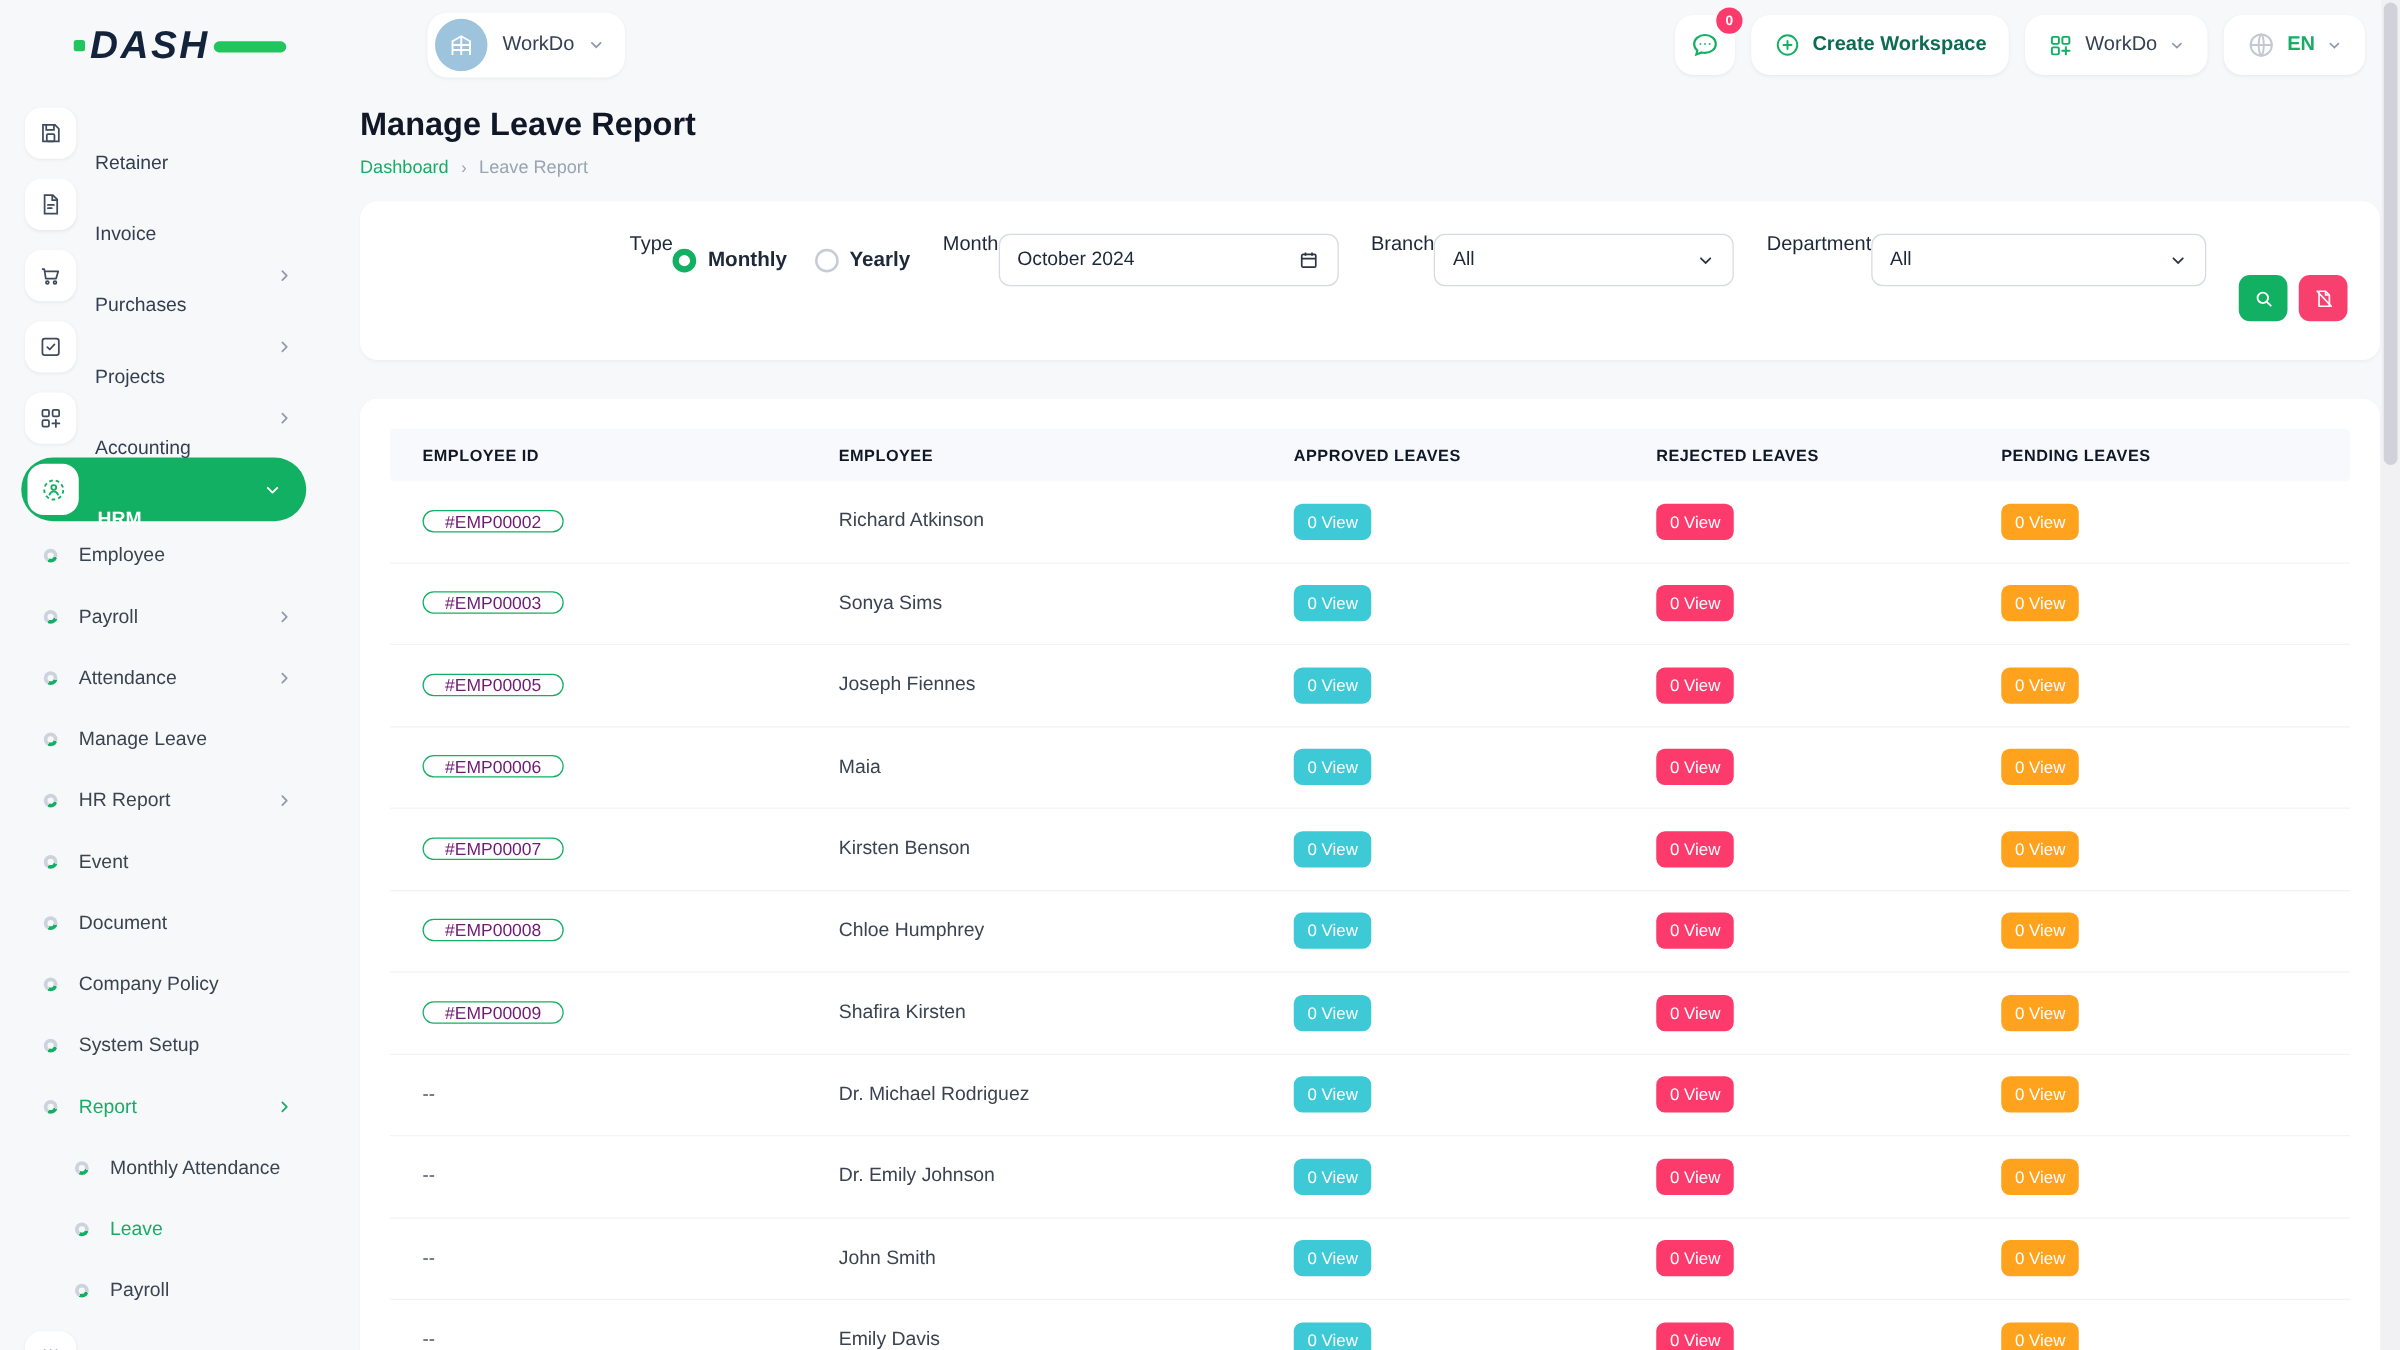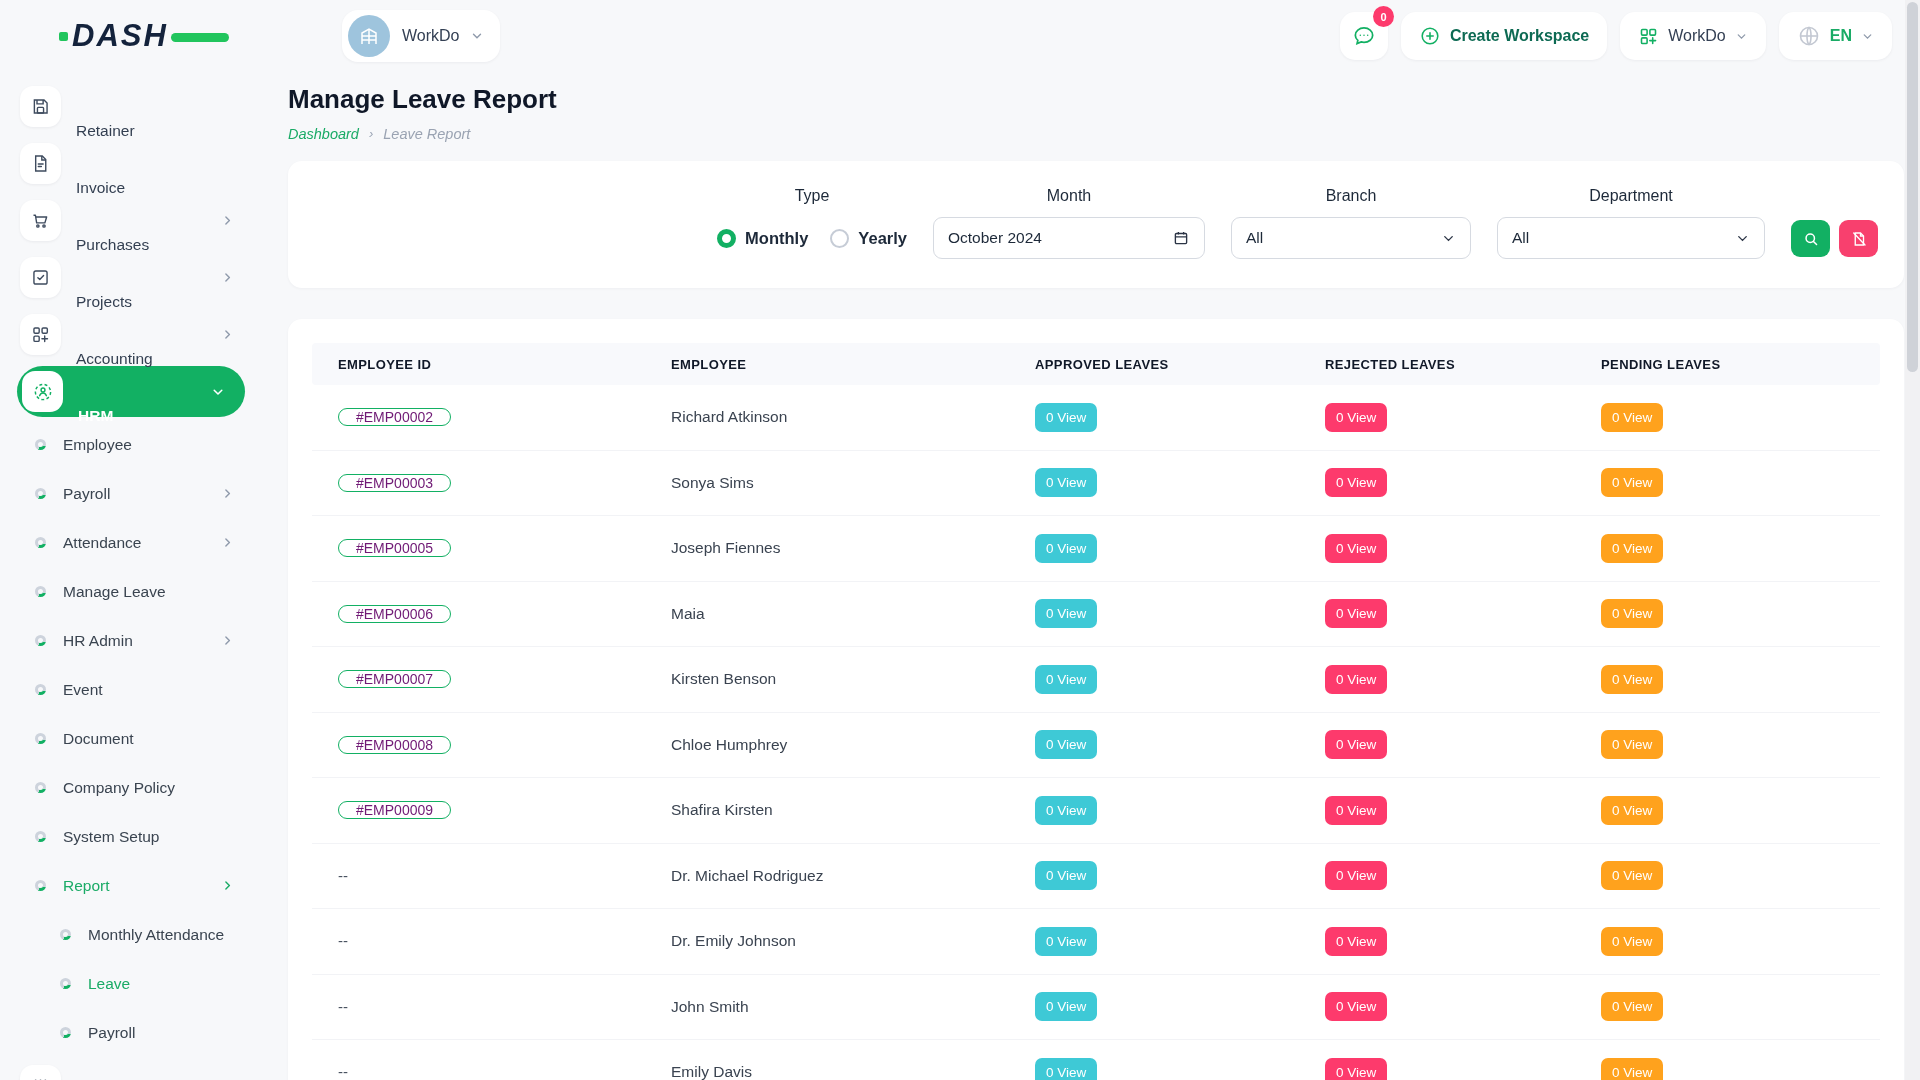--- a/index.html
+++ b/index.html
@@ -38,27 +38,27 @@
   .bullet { position:relative; width:11px; height:11px; margin-left:35px; border-radius:50%; flex:0 0 auto;
             background:conic-gradient(from 110deg,#12b063 0 95deg,#cdd3dc 95deg 360deg); }
   .bullet::after { content:''; position:absolute; inset:3px; border-radius:50%; background:#f7f8fa; }
   .sub-label { margin-left:17px; font-size:15.5px; color:#3a4450; }
   .sub-item.active .sub-label { color:#1aab66; }
   .sub-item.active .side-chev { color:#1aab66; }
   .sub2 .bullet { margin-left:60px; }
   
   .main { position:absolute; left:288px; top:84px; width:1616px; }
   .page-title { font-size:26px; font-weight:bold; color:#101828; }
-  .breadcrumb { margin-top:11px; display:flex; align-items:flex-start; gap:10px; font-size:14.5px;font-style:italic; }
+  .breadcrumb { margin-top:11px; display:flex; align-items:flex-start; gap:10px; font-size:14.5px; }
   .bc-link { color:#1aab66; cursor:pointer; }
   .bc-sep { color:#98a2b3; font-size:13px; }
   .bc-current { color:#9aa3b2; }
   .card { background:#fff; border-radius:14px; box-shadow:0 1px 3px rgba(16,24,40,.04); }
   .filter-card { margin-top:19px; height:127px; display:flex; justify-content:flex-end; align-items:flex-start; padding:26px 26px 0 0; gap:26px; }
-  .fgroup { display:flex; flex-direction:column;align-items:center; }
+  .fgroup { display:flex; flex-direction:row; }
   .flabel { font-size:16px; color:#1d2939; margin-bottom:12px; }
   .radio-row { display:flex; align-items:center; gap:22px; height:42px; }
   .radio { display:flex; align-items:center; gap:9px; cursor:pointer; font-size:16.5px; font-weight:bold; color:#1d2939; }
   .rdot { width:19px; height:19px; border-radius:50%; background:#fff; border:2px solid #c6ccd6; }
   .rdot.on { border:5.5px solid #12b063; }
   .finput { height:42px; border:1px solid #d6dae1; border-radius:9px; background:#fff; display:flex; align-items:center; padding:0 14px; font-size:15.5px; color:#1d2939; cursor:pointer; }
   .finput .grow { flex:1; }
   .month-input { width:272px; }
   .branch-select { width:240px; }
   .dept-select { width:268px; }
@@ -262,21 +262,21 @@
           <path d="M9 5.5l6.5 6.5L9 18.5"></path>
         </svg>
       </span>
     </div>
     <div class="sub-item">
       <span class="bullet"></span>
       <span class="sub-label">Manage Leave</span>
     </div>
     <div class="sub-item">
       <span class="bullet"></span>
-      <span class="sub-label">HR Admin</span>
+      <span class="sub-label">HR Report</span>
       <span class="side-chev">
         <svg width="13" height="13" viewBox="0 0 24 24" fill="none" stroke="currentColor" stroke-width="2.6" stroke-linecap="round" stroke-linejoin="round">
           <path d="M9 5.5l6.5 6.5L9 18.5"></path>
         </svg>
       </span>
     </div>
     <div class="sub-item">
       <span class="bullet"></span>
       <span class="sub-label">Event</span>
     </div>

